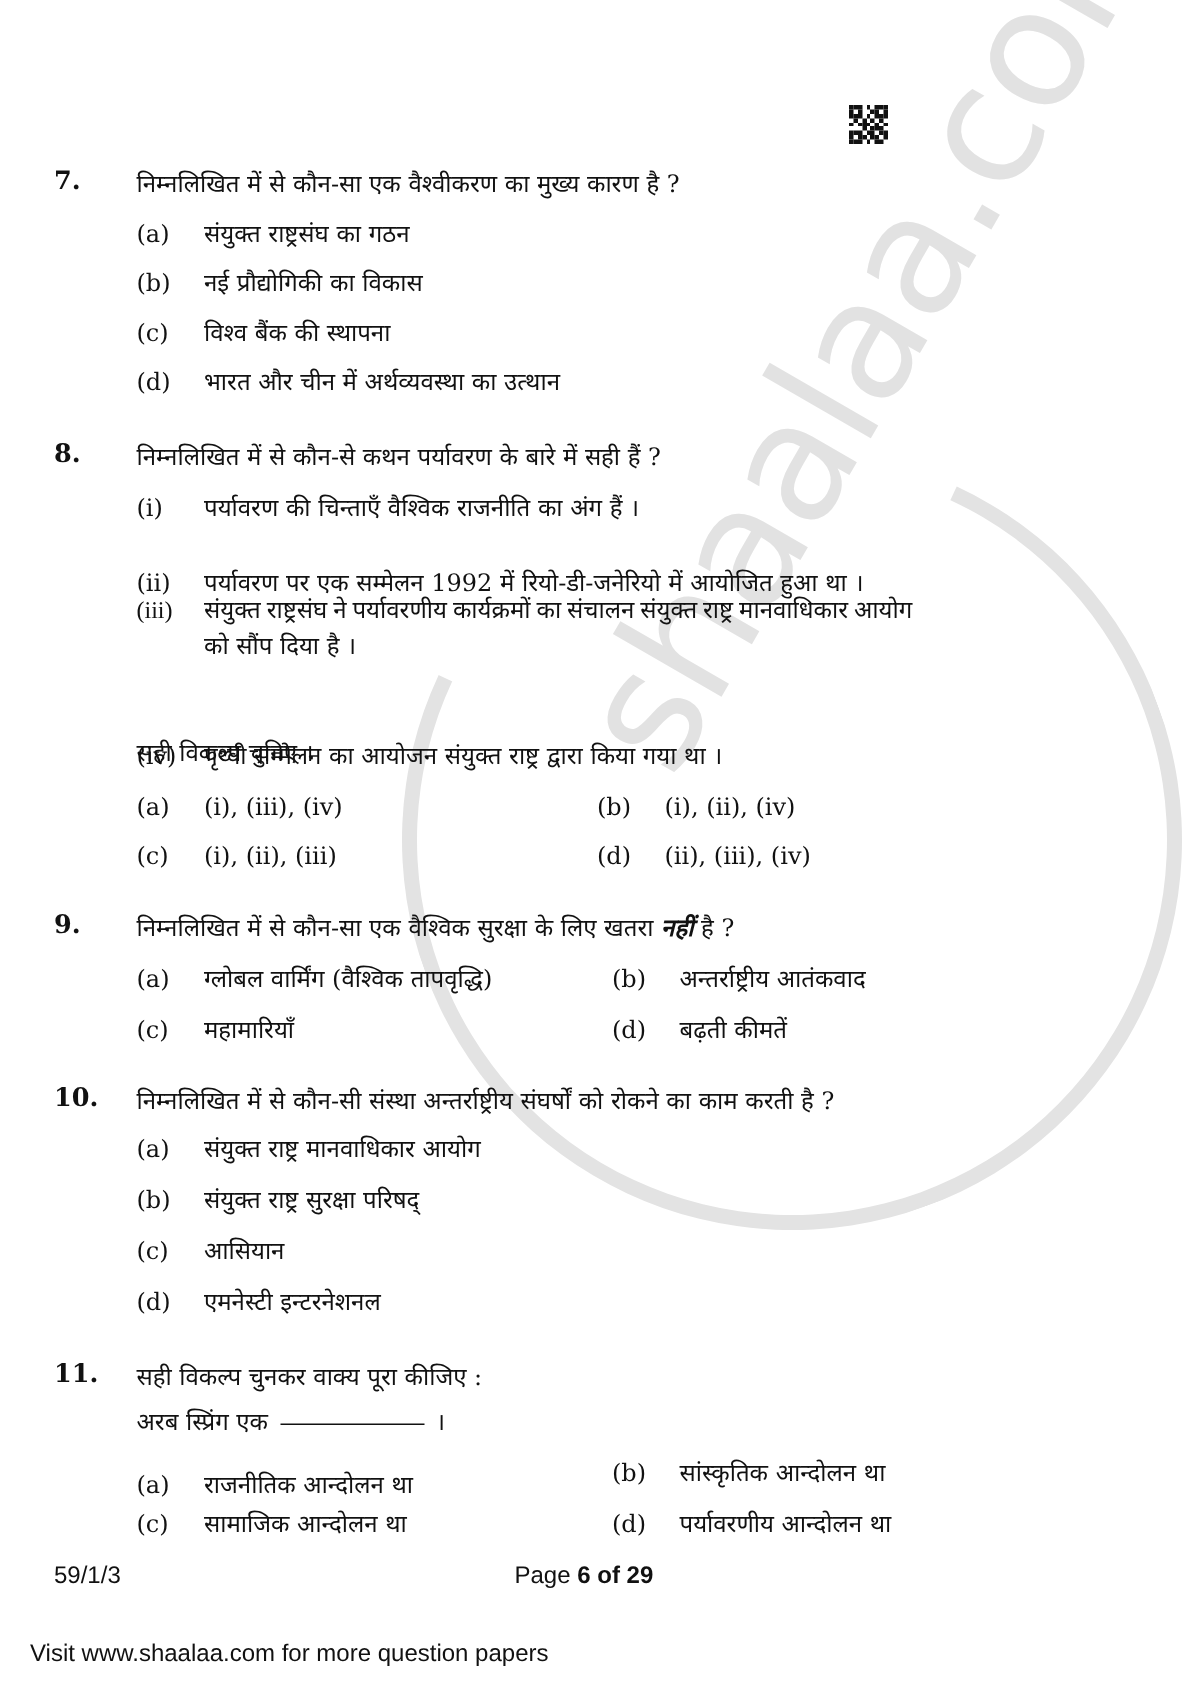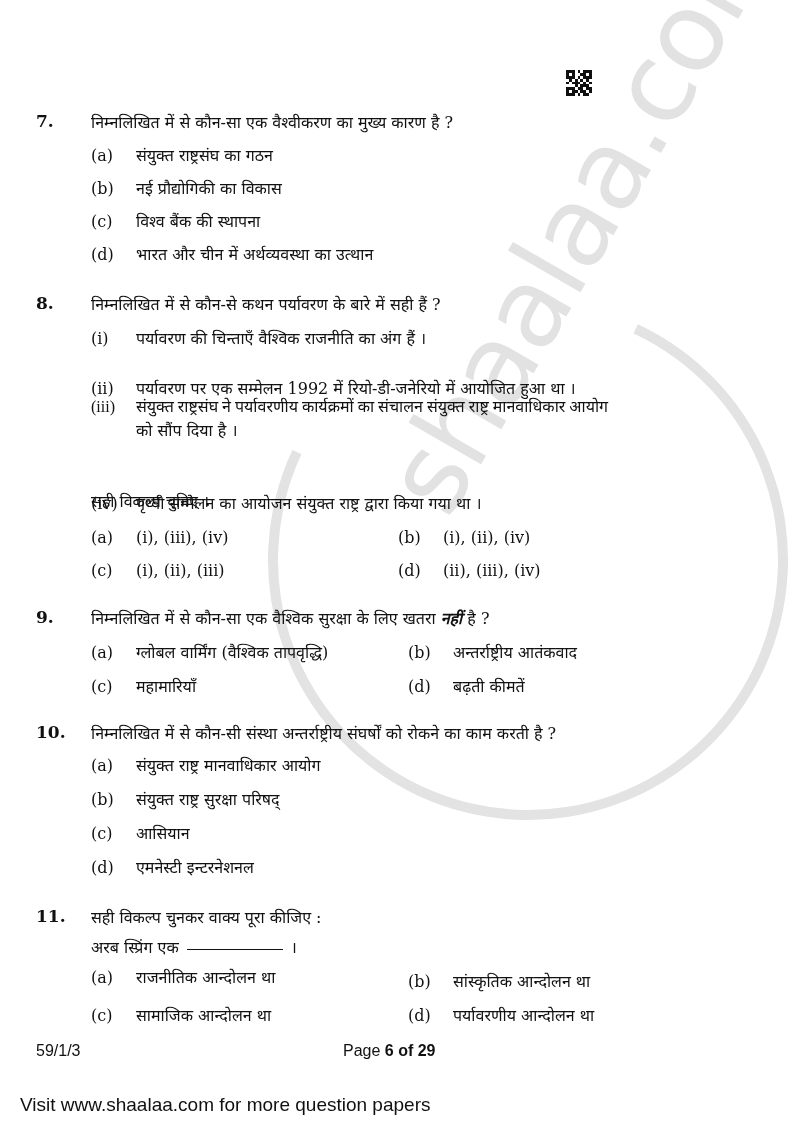--- a/index.html
+++ b/index.html
@@ -33,21 +33,21 @@
   .qnum { position: absolute; left: 0; top: 0; font-weight: bold; font-size: 17px; }
   .qtext { position: absolute; left: 55px; top: 0; white-space: nowrap; font-size: 16px; }
   .opt { position: absolute; left: 55px; white-space: nowrap; }
   .opt .lbl { display: inline-block; width: 45px; }
   .opt .txt { display: inline-block; }
   .emph { font-weight: bold; font-style: italic; }
   .blank { display: inline-block; width: 96px; border-bottom: 1px solid #111; margin: 0 8px; transform: translateY(-3px); }
   .footer-code { position: absolute; left: 36px; top: 1042px; font-family: "Liberation Sans", sans-serif; font-size: 16px; }
   .footer-page { position: absolute; left: 343px; top: 1042px; font-family: "Liberation Sans", sans-serif; font-size: 16px; }
   .footer-page b { font-weight: bold; }
-  .visit { position: absolute; left: 20px; top: 1094px; font-family: "Liberation Sans", sans-serif; font-size: 19px; }
+  .visit { position: absolute; left: 20px; top: 1094px; font-family: "Liberation Sans", sans-serif; font-size: 16px; }
 </style>
 </head>
 <body>
 
 <div class="watermark"></div>
 <div class="watermark-text">shaalaa.com</div>
 
 <div class="qr">
   <span class="on"></span>
     <span class="on"></span>
@@ -177,21 +177,21 @@
     <div class="opt" style="top:32px;"><span class="lbl">(a)</span><span class="txt">संयुक्त राष्ट्र मानवाधिकार आयोग</span></div>
     <div class="opt" style="top:66px;"><span class="lbl">(b)</span><span class="txt">संयुक्त राष्ट्र सुरक्षा परिषद्</span></div>
     <div class="opt" style="top:100px;"><span class="lbl">(c)</span><span class="txt">आसियान</span></div>
     <div class="opt" style="top:134px;"><span class="lbl">(d)</span><span class="txt">एमनेस्टी इन्टरनेशनल</span></div>
   </div>
 
   <div class="q" style="top:906px;">
     <span class="qnum">11.</span>
     <span class="qtext">सही विकल्प चुनकर वाक्य पूरा कीजिए :</span>
     <div class="opt" style="top:30px;"><span>अरब स्प्रिंग  एक</span><span class="blank"></span><span>।</span></div>
-    <div class="opt" style="top:60px;"><span class="lbl">(a)</span><span class="txt">राजनीतिक आन्दोलन था</span></div>
+    <div class="opt" style="top:72px;"><span class="lbl">(a)</span><span class="txt">राजनीतिक आन्दोलन था</span></div>
     <div class="opt" style="top:64px; left:372px;"><span class="lbl">(b)</span><span class="txt">सांस्कृतिक आन्दोलन था</span></div>
     <div class="opt" style="top:98px;"><span class="lbl">(c)</span><span class="txt">सामाजिक आन्दोलन था</span></div>
     <div class="opt" style="top:98px; left:372px;"><span class="lbl">(d)</span><span class="txt">पर्यावरणीय आन्दोलन था</span></div>
   </div>
 </div>
 
 <div class="footer-code">59/1/3</div>
 <div class="footer-page">
   <span>Page </span><b>6</b><b> of </b><b>29</b>
 </div>

